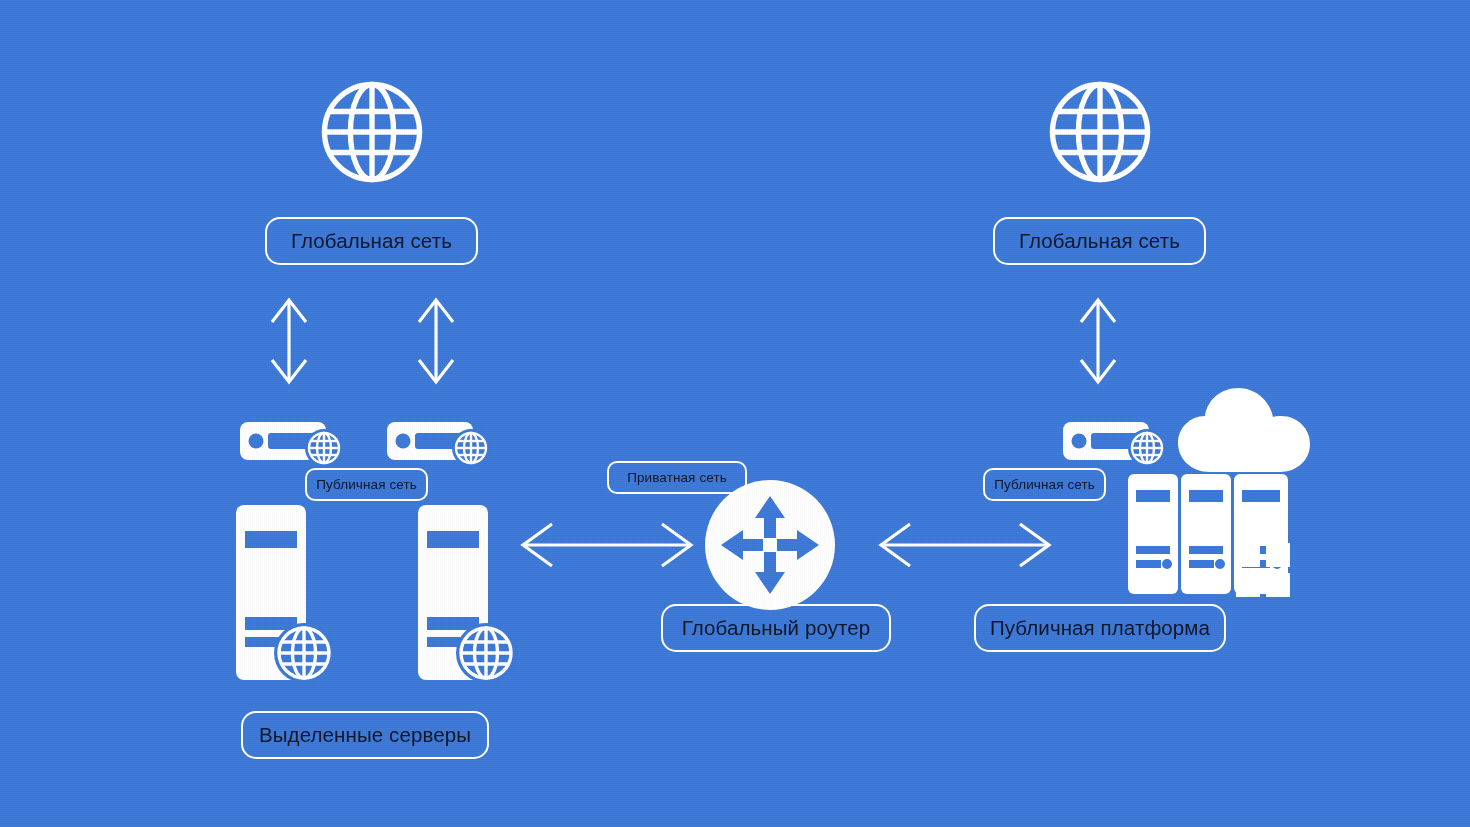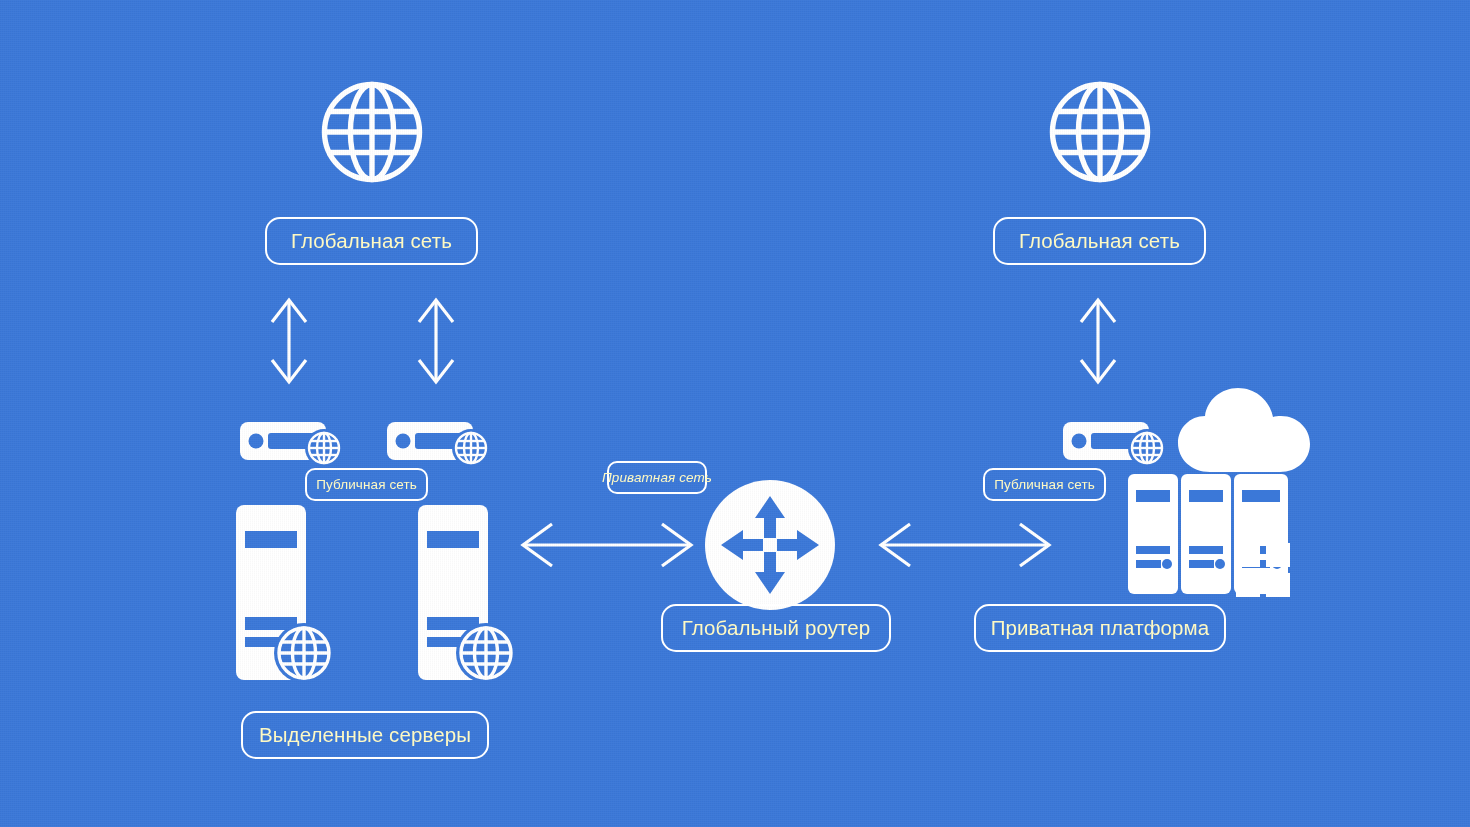--- a/index.html
+++ b/index.html
@@ -41,21 +41,21 @@
 
   
   .pill {
     position: absolute;
     display: flex;
     align-items: center;
     justify-content: center;
     box-sizing: border-box;
     border: 2.5px solid #ffffff;
     border-radius: 14px;
-    color: #fef9c3;
+    color: #0f172a;
     background: transparent;
     white-space: nowrap;
     letter-spacing: .1px;
     z-index: 6;
   }
   .pill.big {
     height: 48px;
     padding: 0 19px;
     font-size: 20.5px;
     border-radius: 15px;
@@ -196,21 +196,21 @@
   <div class="node" style="left:518px; top:522px;">
     <svg width="178" height="46" viewBox="0 0 178 46">
       <g fill="none" stroke="#ffffff" stroke-width="3.2" stroke-linecap="butt">
         <line x1="5" y1="23" x2="173" y2="23"></line>
         <polyline points="34,2 5,23 34,44"></polyline>
         <polyline points="144,2 173,23 144,44"></polyline>
       </g>
     </svg>
   </div>
 
-  <div class="pill small" style="left:607px; top:461px; width:100px;font-style:italic;">
+  <div class="pill small" style="left:607px; top:461px; width:140px;">
     <span>Приватная сеть</span>
   </div>
 
   <div class="node ic" style="left:705px; top:480px;">
     <svg width="130" height="130" viewBox="0 0 130 130" aria-hidden="true">
       <circle cx="65" cy="65" r="65" fill="#ffffff"></circle>
       <g fill="#3b78d8">
 
         <polygon points="65,16 80,38 71,38 71,58 59,58 59,38 50,38"></polygon>
 
@@ -318,16 +318,16 @@
   <div class="node ic" style="left:1236px; top:543px; z-index:4;">
     <svg width="54" height="54" viewBox="0 0 54 54" aria-hidden="true">
       <rect x="0" y="0" width="24" height="24" fill="#ffffff"></rect>
       <rect x="30" y="0" width="24" height="24" fill="#ffffff"></rect>
       <rect x="0" y="30" width="24" height="24" fill="#ffffff"></rect>
       <rect x="30" y="30" width="24" height="24" fill="#ffffff"></rect>
     </svg>
   </div>
 
   <div class="pill big" style="left:974px; top:604px; width:252px; z-index:7;">
-    <span>Приватная платформа</span>
+    <span>Публичная платформа</span>
   </div>
 
 </div>
 
 </body></html>

